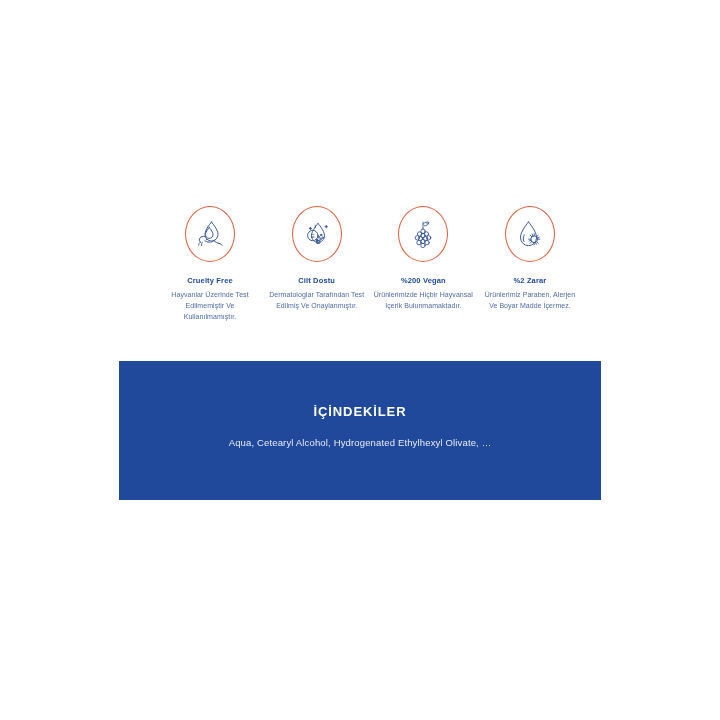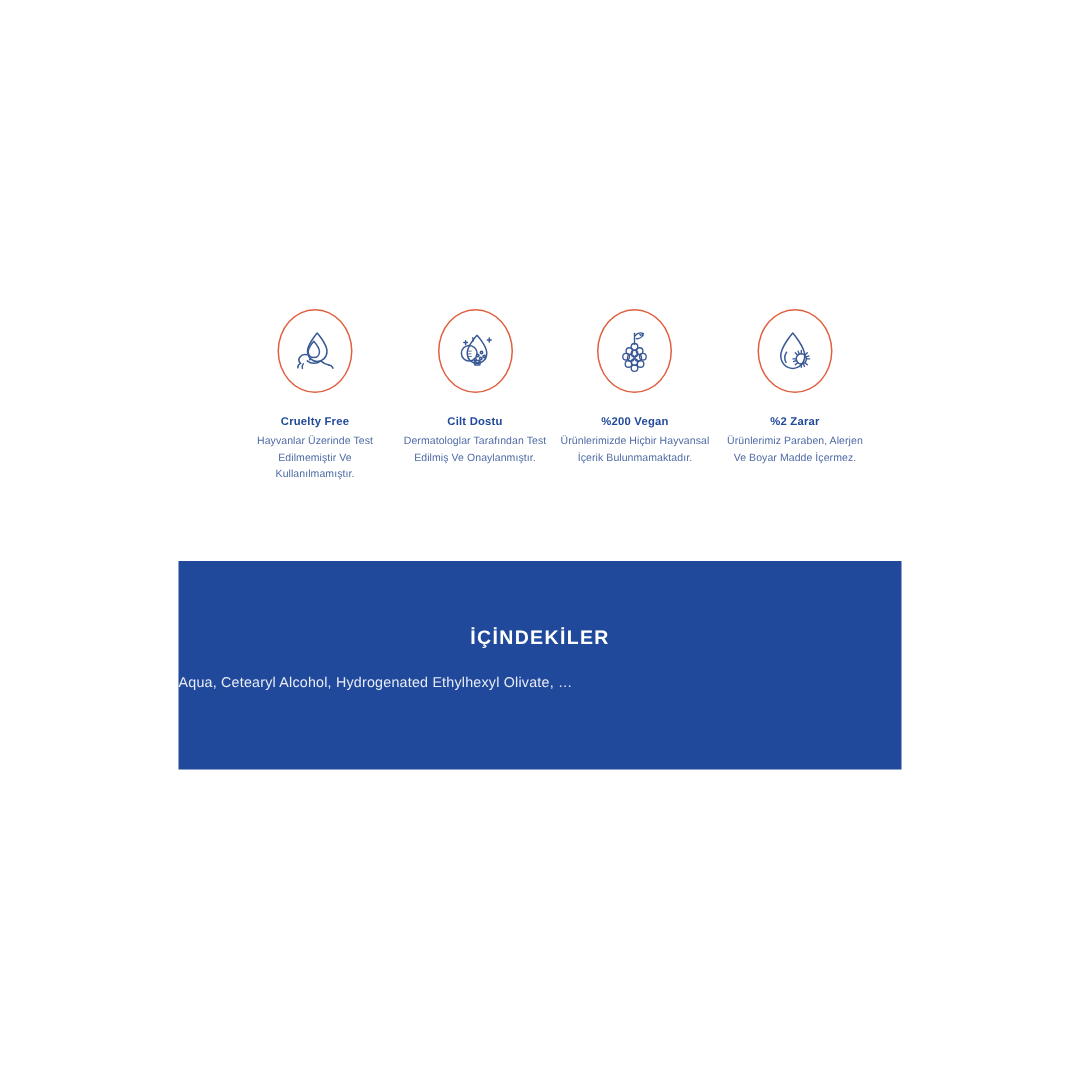--- a/index.html
+++ b/index.html
@@ -78,41 +78,40 @@
 
   
   .ingredients-panel {
     position: absolute;
     left: 119px;
     top: 361px;
     width: 482px;
     height: 139px;
     background: #20499b;
     box-sizing: border-box;
-    margin-top: 13px;
   }
 
   .ingredients-title {
     position: absolute;
     left: 0;
     right: 0;
     top: 43px;
     text-align: center;
     color: #ffffff;
     font-size: 13px;
     font-weight: bold;
     letter-spacing: 0.9px;
   }
 
   .ingredients-list {
     position: absolute;
     left: 0;
     right: 0;
     top: 76px;
-    text-align: left;
+    text-align: center;
     color: #e8ecf6;
     font-size: 9.5px;
     letter-spacing: 0.15px;
   }
 </style>
 </head>
 <body>
 
 <div class="page">
 

